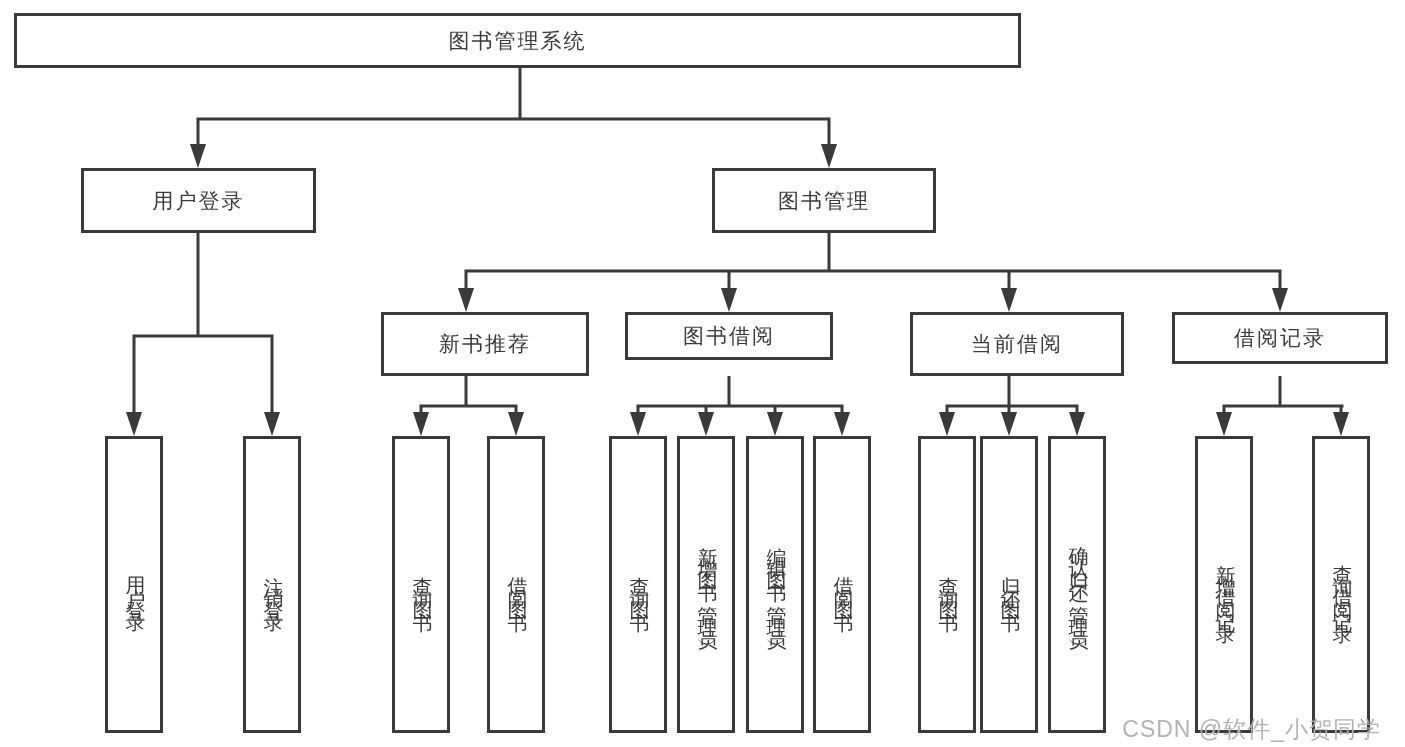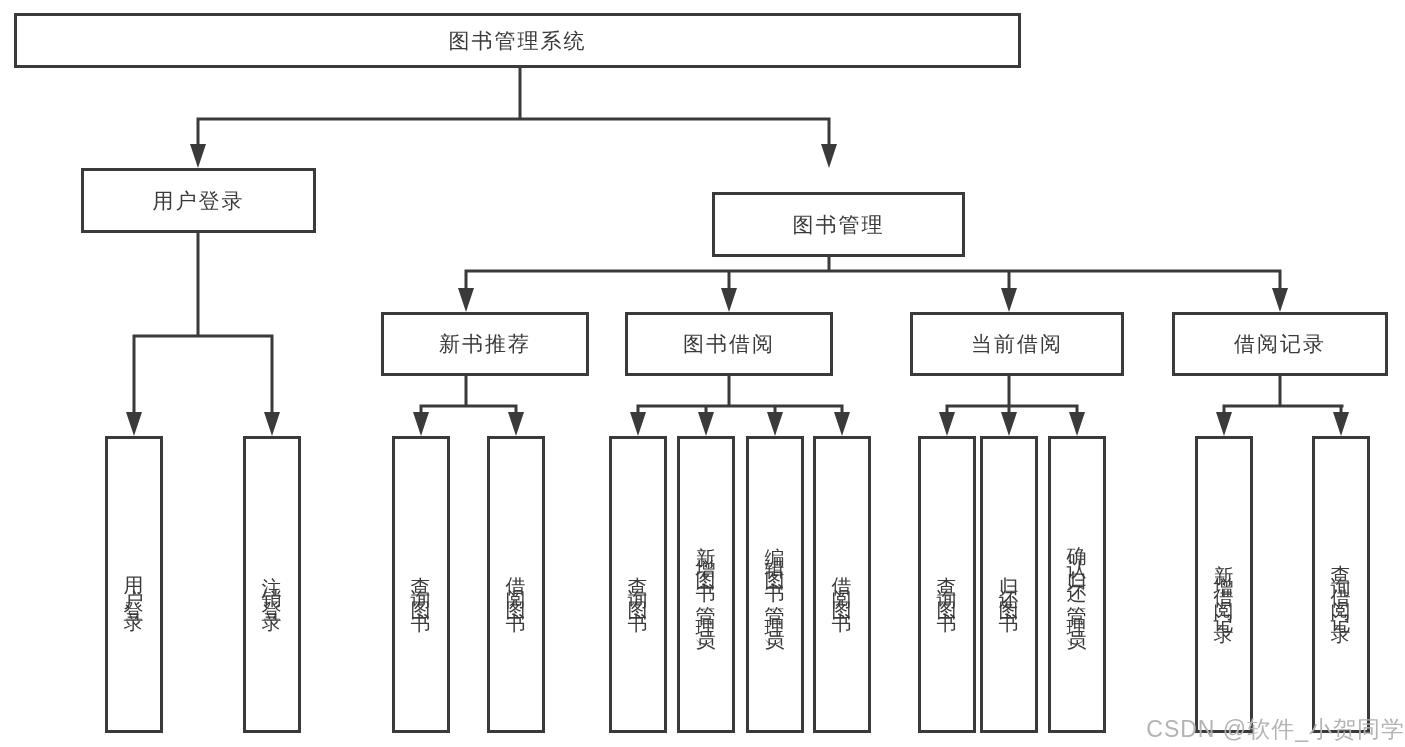--- a/index.html
+++ b/index.html
@@ -19,36 +19,37 @@
   }
   .box {
     position: absolute;
     box-sizing: border-box;
     border: 3px solid #3a3a3a;
     background: #ffffff;
     display: flex;
     align-items: center;
     justify-content: center;
     color: #3a3a3a;
+    font-family: Liberation Mono, monospace;
   }
   .box.h {
     font-size: 21px;
     letter-spacing: 2px;
     white-space: nowrap;
   }
   .box.v {
     writing-mode: vertical-rl;
     font-size: 20px;
     letter-spacing: 12px;
     line-height: 1;
   }
   .watermark {
     position: absolute;
     top: 714px;
-    right: 0;
+    right: 24px;
     font-size: 23px;
     letter-spacing: 1px;
     color: #b3b3b3;
     white-space: nowrap;
   }
 </style>
 </head>
 <body>
 
 <div id="canvas">
@@ -99,26 +100,26 @@
     <g stroke="#3a3a3a" stroke-width="3" fill="none">
       <path d="M1280,376 L1280,406 M1222.5,406 L1343.5,406 M1224,406 L1224,414 M1341,406 L1341,414"></path>
     </g>
     <polygon fill="#3a3a3a" points="1216,412 1232,412 1224,436"></polygon>
     <polygon fill="#3a3a3a" points="1333,412 1349,412 1341,436"></polygon>
   </svg>
 
   <div class="box h" style="left:14px; top:13px; width:1007px; height:55px;">图书管理系统</div>
 
   <div class="box h" style="left:81px; top:168px; width:235px; height:65px;">用户登录</div>
-  <div class="box h" style="left:712px; top:168px; width:253px; height:65px;margin-top:24px;">图书管理</div>
+  <div class="box h" style="left:712px; top:168px; width:224px; height:65px;">图书管理</div>
 
   <div class="box h" style="left:381px; top:312px; width:208px; height:64px;">新书推荐</div>
-  <div class="box h" style="left:625px; top:312px; width:208px; height:64px;">图书借阅</div>
+  <div class="box h" style="left:625px; top:312px; width:208px; height:48px;">图书借阅</div>
   <div class="box h" style="left:902px; top:312px; width:214px; height:64px;margin-left:8px;">当前借阅</div>
-  <div class="box h" style="left:1172px; top:312px; width:216px; height:64px;">借阅记录</div>
+  <div class="box h" style="left:1172px; top:312px; width:216px; height:52px;">借阅记录</div>
 
   <div class="box v" style="left:105px; top:436px; width:58px; height:297px;">用户登录</div>
   <div class="box v" style="left:243px; top:436px; width:58px; height:297px;">注销登录</div>
 
   <div class="box v" style="left:392px; top:436px; width:58px; height:297px;">查询图书</div>
   <div class="box v" style="left:487px; top:436px; width:58px; height:297px;">借阅图书</div>
 
   <div class="box v" style="left:609px; top:436px; width:58px; height:297px;">查询图书</div>
   <div class="box v" style="left:677px; top:436px; width:58px; height:297px;">新增图书（管理员）</div>
   <div class="box v" style="left:746px; top:436px; width:58px; height:297px;">编辑图书（管理员）</div>

